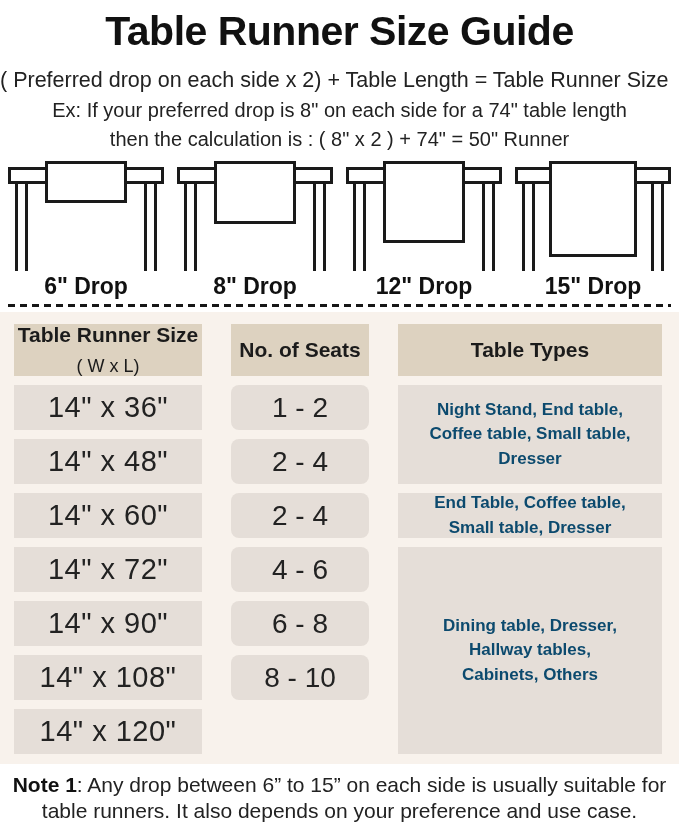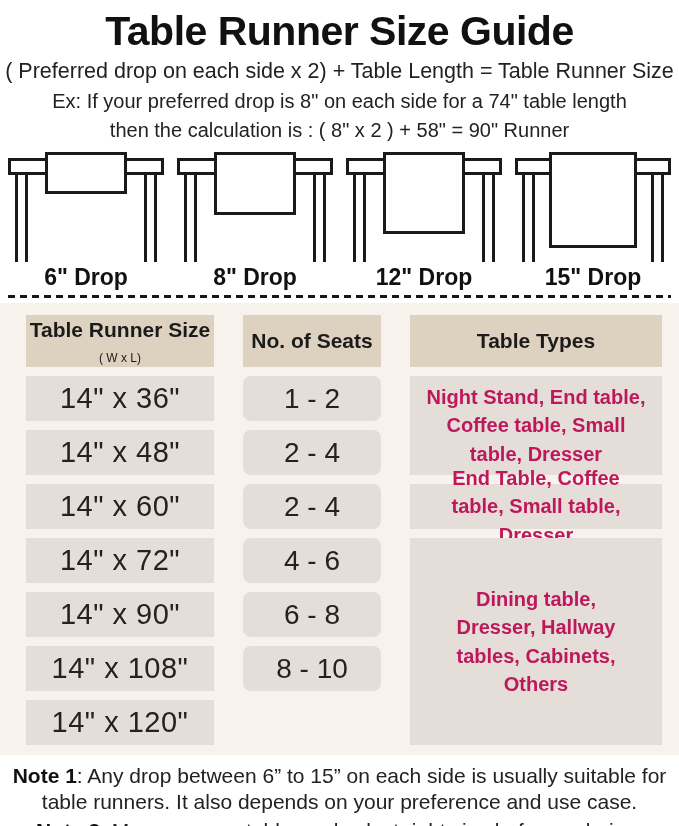--- a/index.html
+++ b/index.html
@@ -24,23 +24,22 @@
   }
   .title{
     text-align:center;
     font-size:41px;
     font-weight:700;
     letter-spacing:-0.5px;
     padding-top:8px;
     color:#111;
   }
   .formula{
-    text-align:center;
     font-size:21.5px;
-    margin-top:4px;
+    margin-top:13px;
     color:#222;
   }
   .example{
     text-align:center;
     font-size:20px;
     margin-top:6px;
     color:#222;
   }
   
   .diagrams{
@@ -100,21 +99,21 @@
   }
   .dashed-line{
     height:3px;
     margin:4px 8px 0 8px;
     background:repeating-linear-gradient(90deg,#161616 0 7px,transparent 7px 12px);
   }
   
   .size-table{
     margin-top:5px;
     background:var(--section-bg);
-    padding:12px 17px 10px 26px;
+    padding:12px 17px 10px 14px;
     display:grid;
     grid-template-columns:188px 138px 1fr;
     grid-template-rows:52px repeat(7,45px);
     column-gap:29px;
     row-gap:9px;
   }
   .cell{
     display:flex;
     flex-direction:column;
     align-items:center;
@@ -123,40 +122,40 @@
     background:var(--data-cell);
   }
   .hcell{
     background:var(--header-cell);
     font-weight:700;
     font-size:21px;
     color:#1b1b1b;
   }
   .hcell .sub{
     font-weight:400;
-    font-size:12px;
+    font-size:18px;
     margin-top:9px;
   }
   .size-cell{
     font-size:29px;
     font-weight:400;
     letter-spacing:0.5px;
     color:#222;
   }
   .seat-cell{
     font-size:28px;
     font-weight:400;
     color:#222;
     border-radius:8px;
   }
   .type-cell{
-    font-size:20px;
+    font-size:17px;
     font-weight:700;
     line-height:1.42;
-    color:#be185d;
+    color:#0c4a6e;
     padding:4px 14px;
   }
   .type-c{padding:4px 44px;}
   .col1{grid-column:1;}
   .col2{grid-column:2;}
   .col3{grid-column:3;}
   .r1{grid-row:1;} .r2{grid-row:2;} .r3{grid-row:3;} .r4{grid-row:4;}
   .r5{grid-row:5;} .r6{grid-row:6;} .r7{grid-row:7;} .r8{grid-row:8;}
   .span-2-3{grid-row:2 / 4;}
   .span-5-8{grid-row:5 / 9;}
@@ -174,21 +173,21 @@
 </style>
 </head>
 <body>
 
 <div class="page">
 
   <h1 class="title">Table Runner Size Guide</h1>
 
   <p class="formula">( Preferred drop on each side x 2) + Table Length = Table Runner Size</p>
   <p class="example">Ex: If your preferred drop is 8" on each side for a 74" table length</p>
-  <p class="example">then the calculation is : ( 8" x 2 ) + 58" = 90" Runner</p>
+  <p class="example">then the calculation is : ( 8" x 2 ) + 74" = 50" Runner</p>
 
   <div class="diagrams">
     <div class="diagram">
       <div class="runner drop-0"></div>
       <div class="tabletop"></div>
       <div class="leg leg-l"></div>
       <div class="leg leg-r"></div>
     </div>
     <div class="diagram">
       <div class="runner drop-1"></div>

